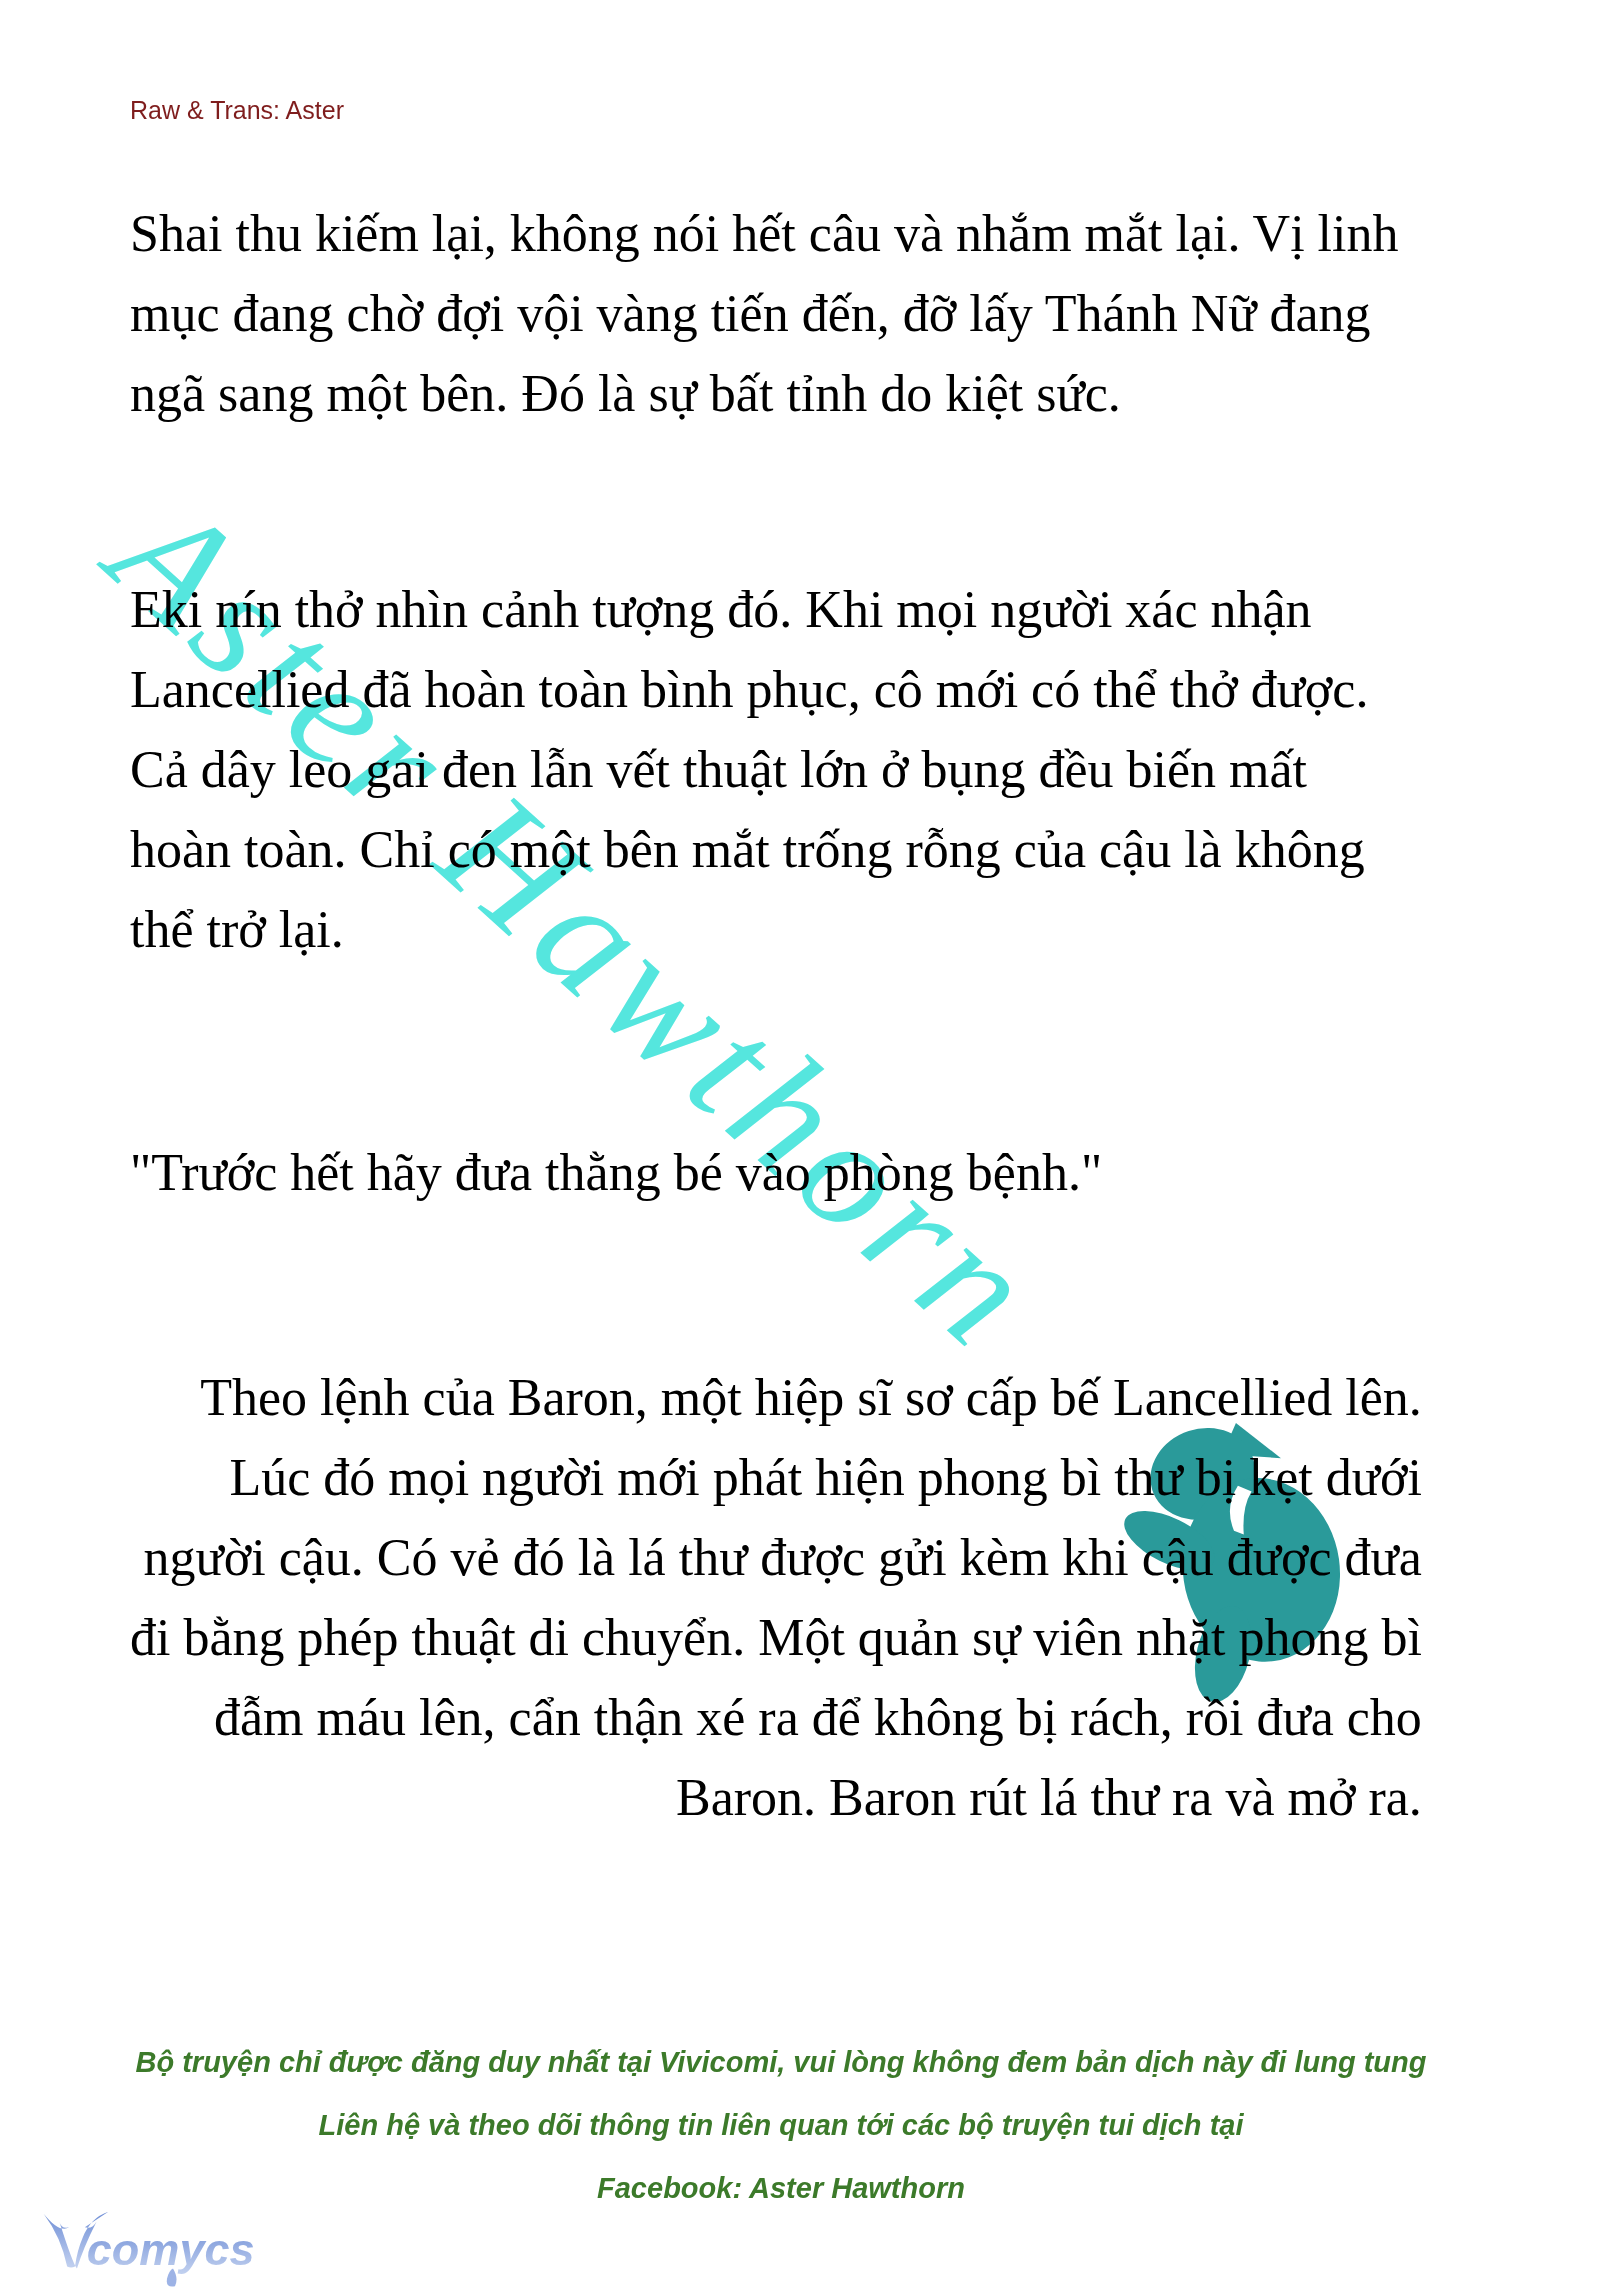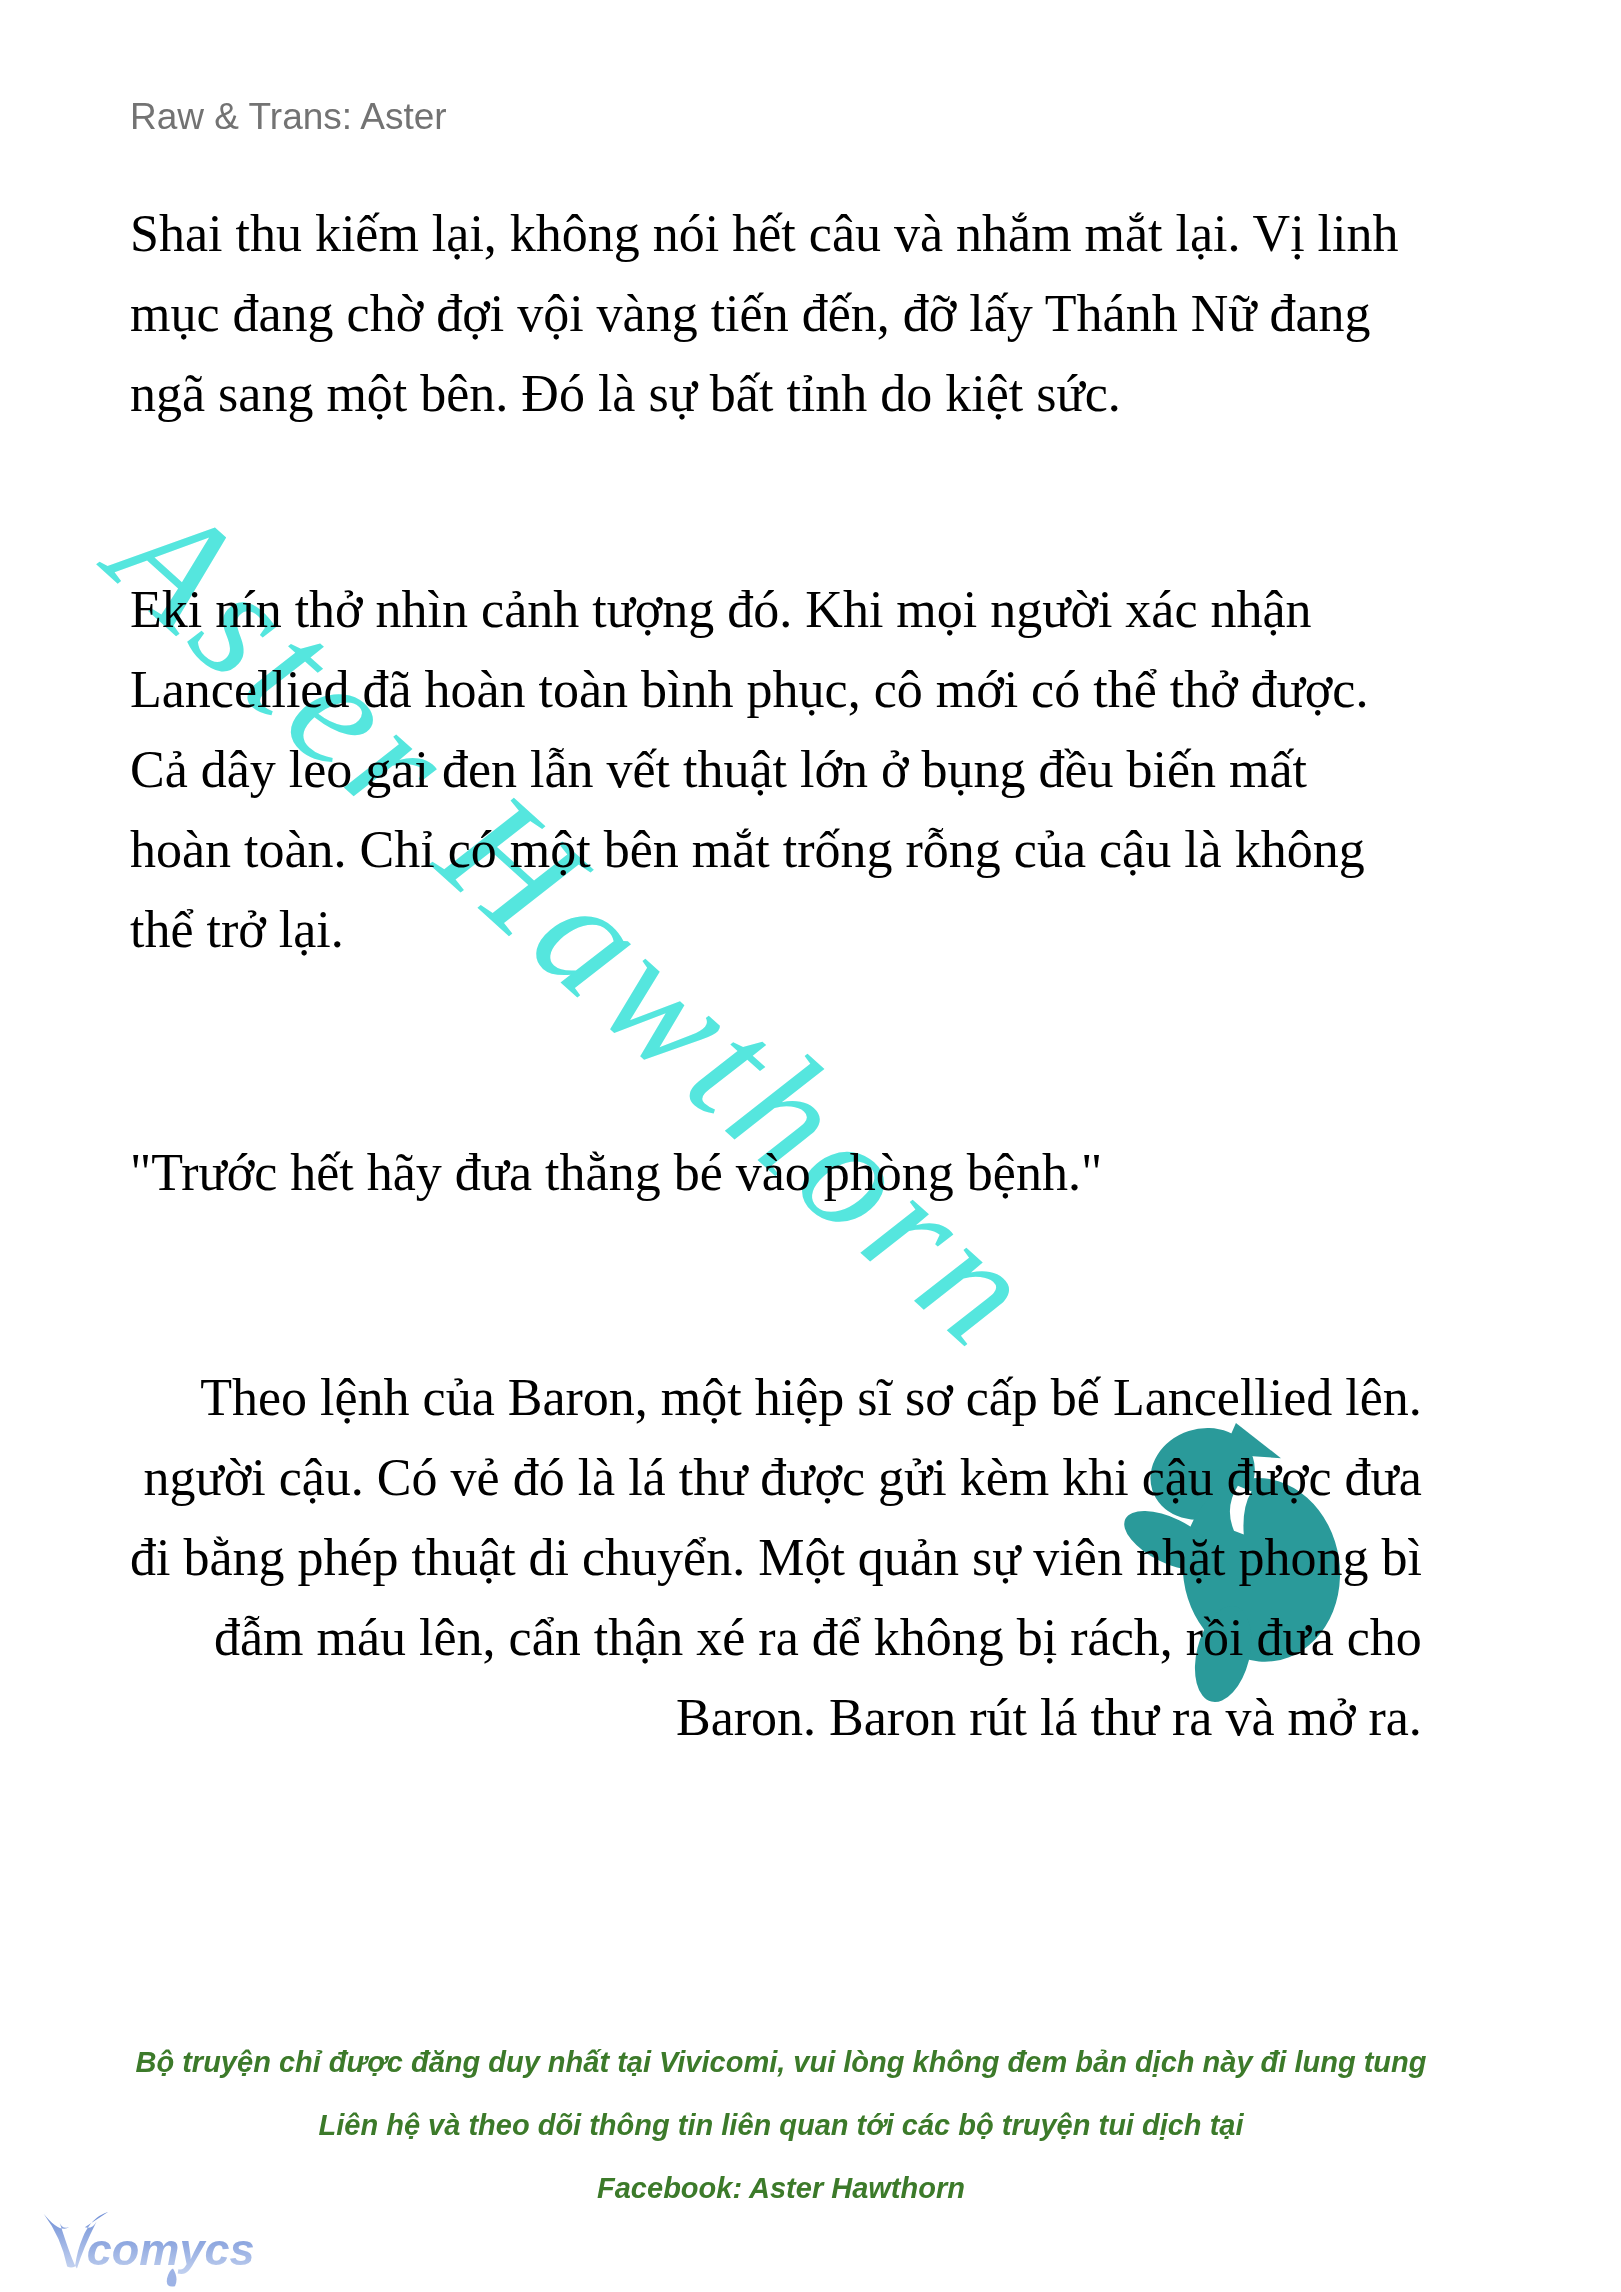--- a/index.html
+++ b/index.html
@@ -6,21 +6,21 @@
   .page{
     position:relative;
     width:1621px;height:2293px;
     background:#ffffff;
     overflow:hidden;
     font-family:"Liberation Serif", serif;
   }
   .header-credit{
     position:absolute;left:130px;top:96px;
     font-family:"Liberation Sans", sans-serif;
-    font-size:37px;color:#737373;
+    font-size:25px;color:#7f1d1d;
     z-index:3;
   }
   
   .watermark{
     position:absolute;left:201px;top:461px;
     transform:rotate(42deg);
     transform-origin:0 0;
     font-family:"Liberation Serif", serif;
     font-style:italic;
     font-size:162px;
@@ -83,20 +83,21 @@
     <div class="line">hoàn toàn. Chỉ có một bên mắt trống rỗng của cậu là không</div>
     <div class="line">thể trở lại.</div>
   </div>
 
   <div class="bodytext p3">
     <div class="line">"Trước hết hãy đưa thằng bé vào phòng bệnh."</div>
   </div>
 
   <div class="bodytext p4">
     <div class="line">Theo lệnh của Baron, một hiệp sĩ sơ cấp bế Lancellied lên.</div>
+    <div class="line">Lúc đó mọi người mới phát hiện phong bì thư bị kẹt dưới</div>
     <div class="line">người cậu. Có vẻ đó là lá thư được gửi kèm khi cậu được đưa</div>
     <div class="line">đi bằng phép thuật di chuyển. Một quản sự viên nhặt phong bì</div>
     <div class="line">đẫm máu lên, cẩn thận xé ra để không bị rách, rồi đưa cho</div>
     <div class="line">Baron. Baron rút lá thư ra và mở ra.</div>
   </div>
 
   <div class="cat">
     <svg width="221" height="284" viewBox="0 0 225 290" xmlns="http://www.w3.org/2000/svg">
       <g fill="#2a9a9a">
 

